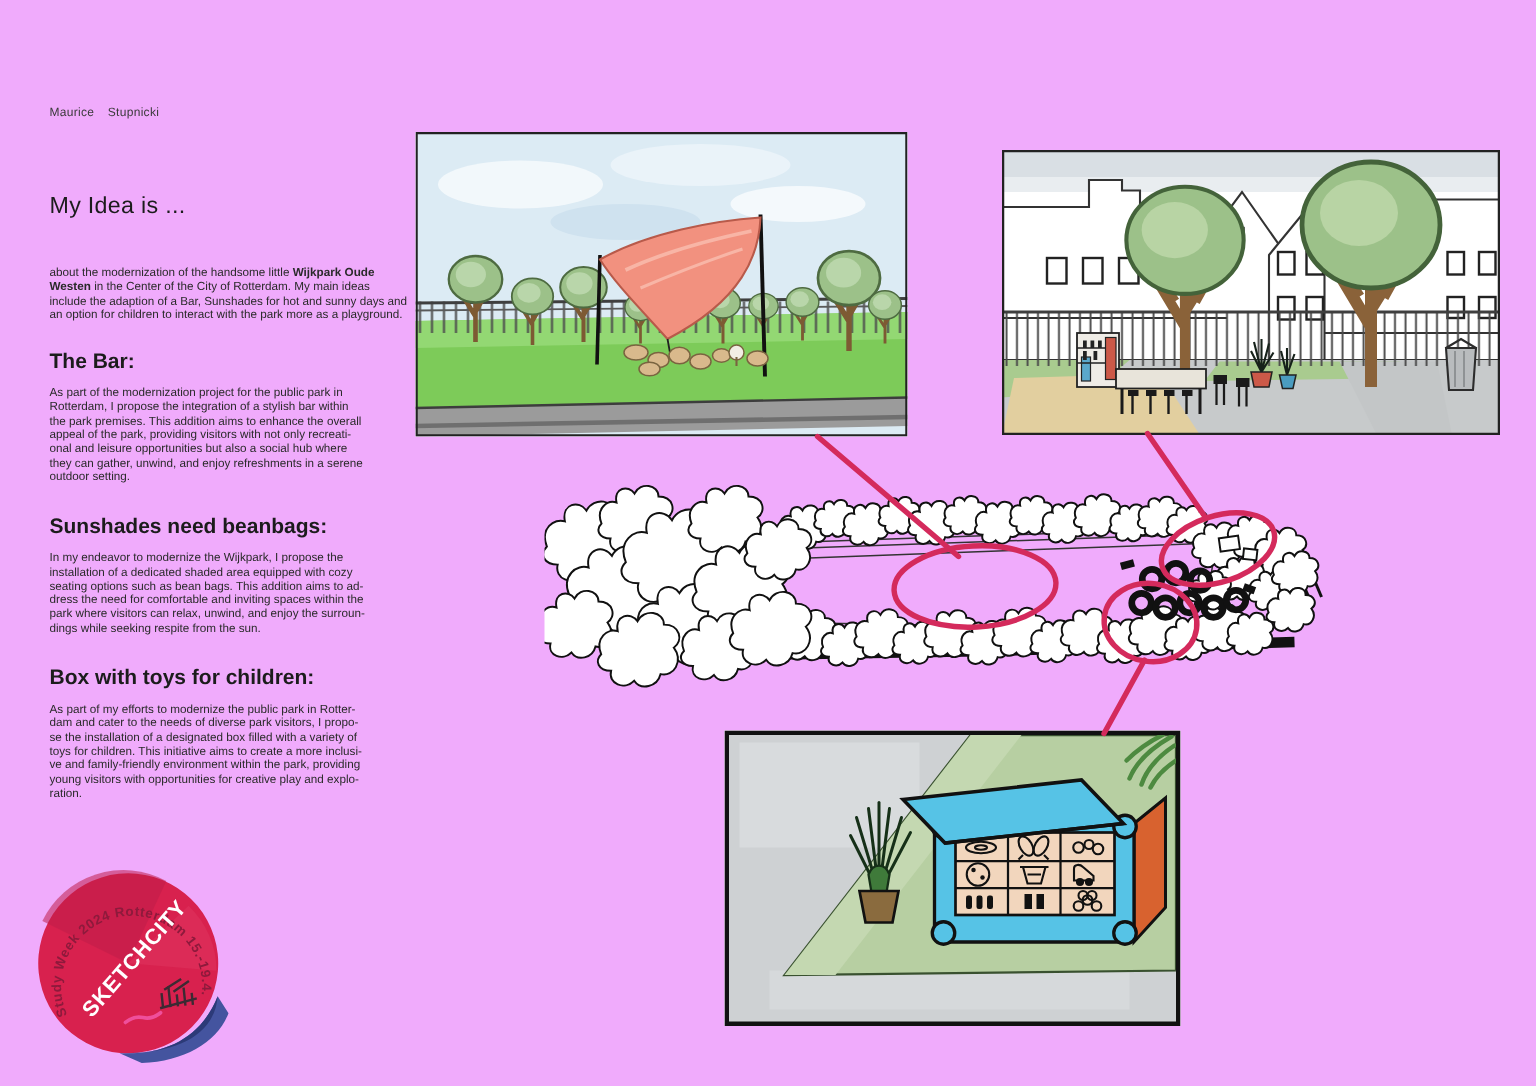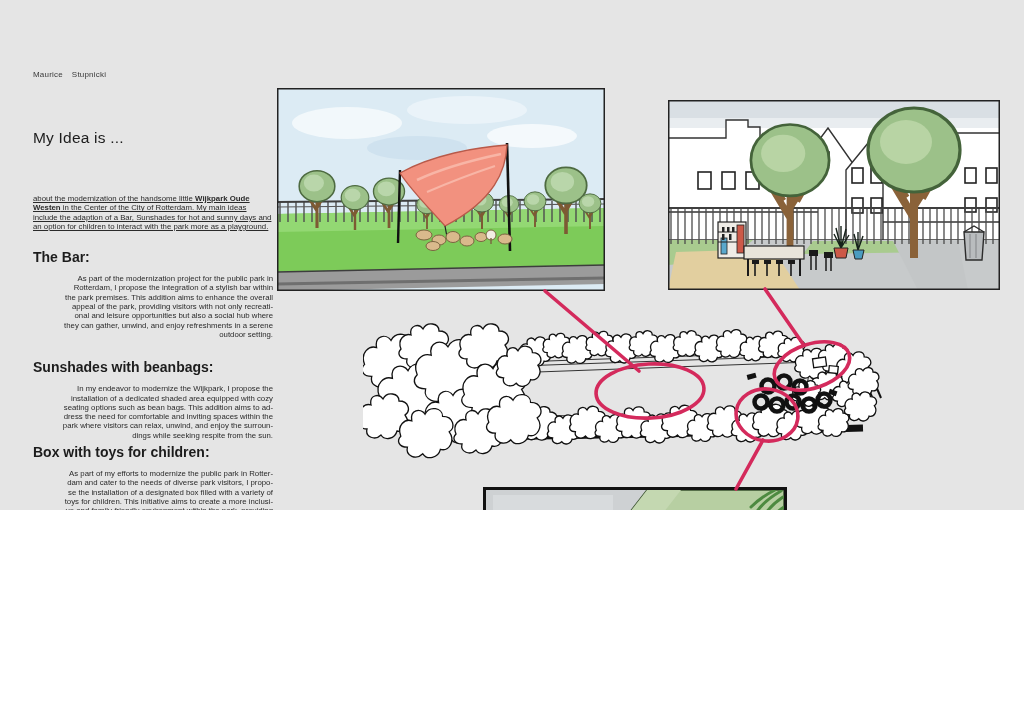--- a/index.html
+++ b/index.html
@@ -1,26 +1,26 @@
 <!DOCTYPE html>
 <html><head>
 <meta charset="utf-8">
 <style>
   html,body{margin:0;padding:0;background:#ffffff;}
-  #page{position:relative;width:1024px;height:510px;background:#e5e5e5;overflow:hidden;
+  #page{position:relative;width:1024px;height:724px;background:#f0abfc;overflow:hidden;
         font-family:"Liberation Sans",sans-serif;color:#1c1c1c;}
   
   #text-col{position:absolute;left:33px;top:70px;width:240px;}
   .author{font-size:8px;color:#3a3a3a;letter-spacing:.2px;}
   .author span{margin-right:9px;}
   .doc-title{margin-top:50px;font-size:15.5px;font-weight:normal;letter-spacing:.2px;}
   .para{font-size:7.8px;line-height:9.3px;color:#2a2a2a;white-space:pre-line;margin:0;}
-  .intro{margin-top:47px;white-space:normal;text-decoration:underline;}
+  .intro{margin-top:30px;white-space:normal;}
   .sec-head{font-size:14px;font-weight:bold;margin:18px 0 0 0;}
-  .sec-body{margin-top:9px;text-align:right;}
+  .sec-body{margin-top:9px;}
   b{font-weight:bold;}
   .fig{position:absolute;background:#fff;}
   .fig svg{display:block;}
   #overlay{position:absolute;left:0;top:0;width:1024px;height:724px;pointer-events:none;z-index:30;}
   #sticker{position:absolute;left:22px;top:578px;width:132px;height:138px;z-index:20;transform:rotate(-6deg);}
 </style>
 </head>
 <body>
 
 <div id="page">
@@ -35,29 +35,29 @@
 
     <h3 class="sec-head">The Bar:</h3>
     <p class="para sec-body">As part of the modernization project for the public park in
 Rotterdam, I propose the integration of a stylish bar within
 the park premises. This addition aims to enhance the overall
 appeal of the park, providing visitors with not only recreati-
 onal and leisure opportunities but also a social hub where
 they can gather, unwind, and enjoy refreshments in a serene
 outdoor setting.</p>
 
-    <h3 class="sec-head" style="margin-top:20px">Sunshades with beanbags:</h3>
+    <h3 class="sec-head" style="margin-top:20px">Sunshades need beanbags:</h3>
     <p class="para sec-body">In my endeavor to modernize the Wijkpark, I propose the
 installation of a dedicated shaded area equipped with cozy
 seating options such as bean bags. This addition aims to ad-
 dress the need for comfortable and inviting spaces within the
 park where visitors can relax, unwind, and enjoy the surroun-
 dings while seeking respite from the sun.</p>
 
-    <h3 class="sec-head" style="margin-top:4px">Box with toys for children:</h3>
+    <h3 class="sec-head" style="margin-top:20px">Box with toys for children:</h3>
     <p class="para sec-body">As part of my efforts to modernize the public park in Rotter-
 dam and cater to the needs of diverse park visitors, I propo-
 se the installation of a designated box filled with a variety of
 toys for children. This initiative aims to create a more inclusi-
 ve and family-friendly environment within the park, providing
 young visitors with opportunities for creative play and explo-
 ration.</p>
   </div>
 
   <div class="fig" style="left:277px;top:88px;width:328px;height:203px;">

